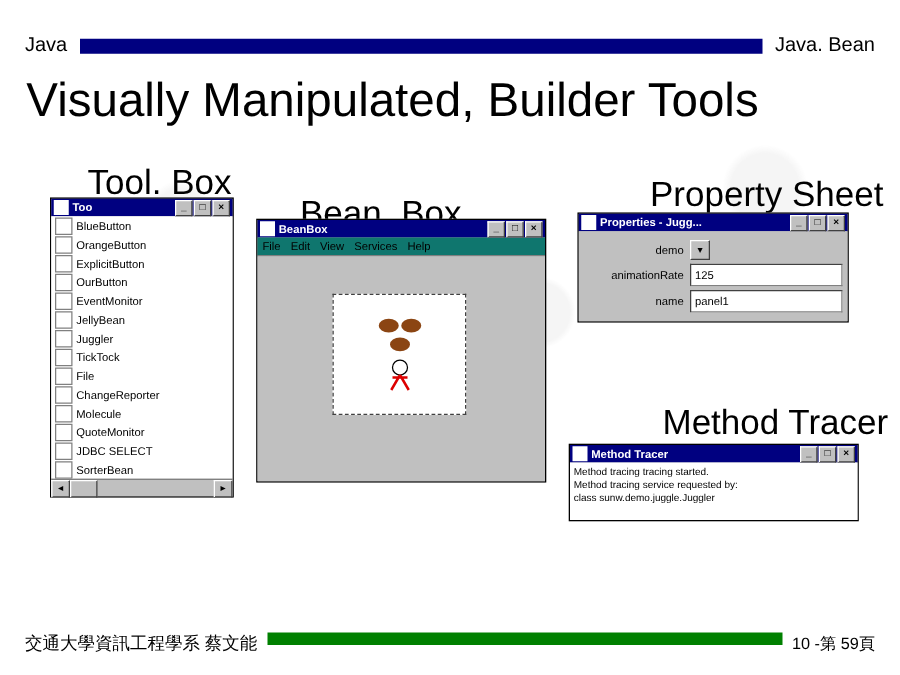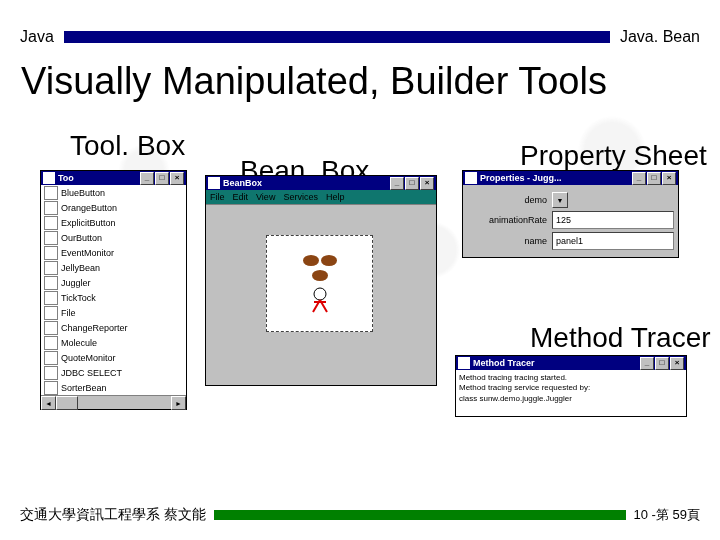--- a/index.html
+++ b/index.html
@@ -22,21 +22,21 @@
 .beanbox-canvas{background:#c0c0c0;height:180px;position:relative}
 .beanbox-inner{position:absolute;top:30px;left:60px;width:105px;height:95px;border:1px dashed #404040;background:#fff;display:flex;align-items:center;justify-content:center}
 .juggler-img{width:70px;height:70px;display:flex;align-items:center;justify-content:center;flex-direction:column}
 .bean-shape{width:16px;height:11px;background:#8b4513;border-radius:50%;display:inline-block;margin:1px}
 .prop-body{background:#c0c0c0;padding:4px}
 .prop-row{display:flex;align-items:center;margin:3px 0;font-size:9px}
 .prop-label{width:80px;text-align:right;padding-right:5px}
 .prop-field{flex:1;background:#fff;border:1px solid #808080;border-top-color:#404040;border-left-color:#404040;padding:2px 3px;height:12px;display:flex;align-items:center}
 .prop-dropdown{width:14px;height:14px;background:#c0c0c0;border:1px solid #fff;border-right-color:#404040;border-bottom-color:#404040;display:flex;align-items:center;justify-content:center;font-size:7px}
 .tracer-body{background:#fff;padding:3px;font-size:8px;line-height:1.3;height:40px}
-.footer{position:absolute;bottom:16px;left:20px;right:20px;display:flex;align-items:center}
+.footer{position:absolute;bottom:16px;left:20px;right:20px;display:flex;}
 .footer-left{font-size:14px;color:#000}
 .footer-line{flex:1;height:10px;background:#008000;margin:0 8px}
 .footer-right{font-size:13px;color:#000}
 .scroll-h{height:13px;background:#c0c0c0;border-top:1px solid #808080;display:flex}
 .scroll-btn{width:13px;height:12px;background:#c0c0c0;border:1px solid #fff;border-right-color:#404040;border-bottom-color:#404040;display:flex;align-items:center;justify-content:center;font-size:7px}
 .scroll-thumb{width:20px;height:12px;background:#c0c0c0;border:1px solid #fff;border-right-color:#404040;border-bottom-color:#404040}
 </style>
 </head>
 <body>
 
@@ -48,21 +48,21 @@
   <span class="top-right">Java. Bean</span>
 </div>
 
 <div class="title">Visually Manipulated, Builder Tools</div>
 
 <div class="section-label" style="top:130px;left:70px">Tool. Box</div>
 <div class="section-label" style="top:155px;left:240px">Bean. Box</div>
 <div class="section-label" style="top:140px;left:520px">Property Sheet</div>
 <div class="section-label" style="top:322px;left:530px">Method Tracer</div>
 
-<div class="win" style="top:170px;left:40px;width:145px">
+<div class="win" style="top:158px;left:40px;width:145px">
   <div class="titlebar">
     <span class="icon"></span>
     <span>Too</span>
     <span class="spacer"></span>
     <span class="btn">_</span>
     <span class="btn">□</span>
     <span class="btn">×</span>
   </div>
   <div class="toolbox-list" id="toolbox-list">
       <div class="tool-item">

